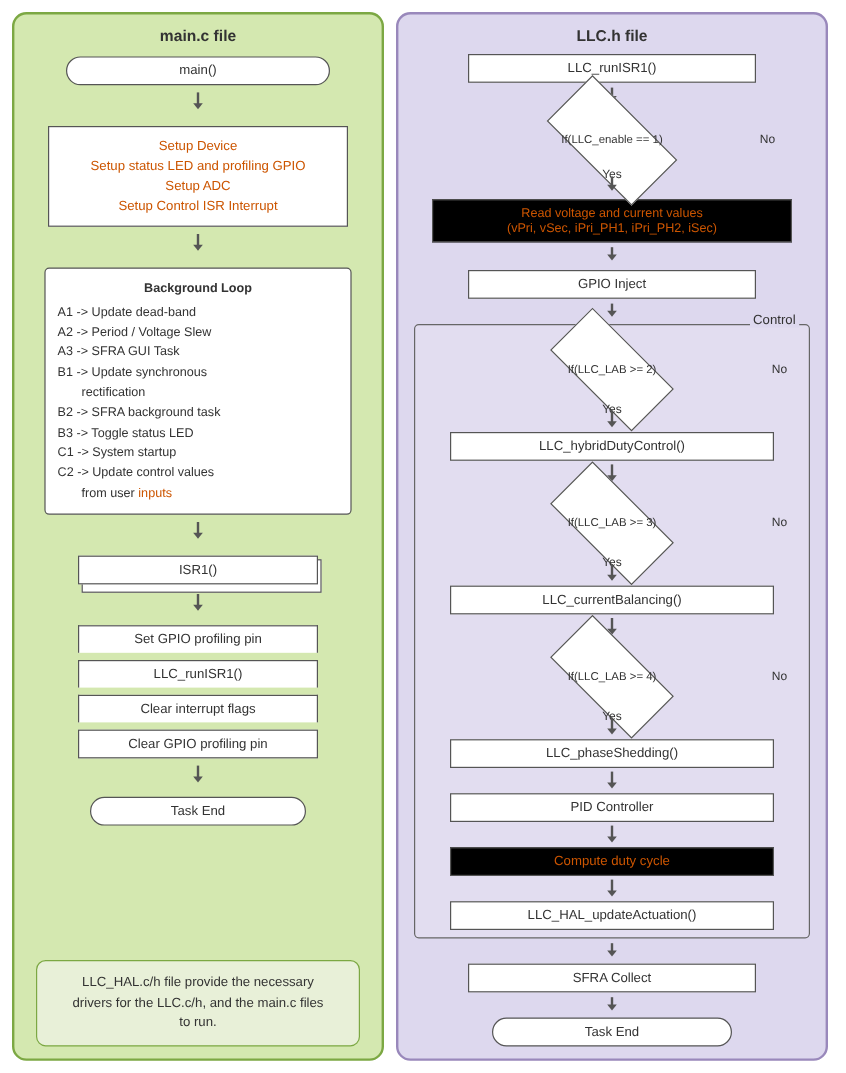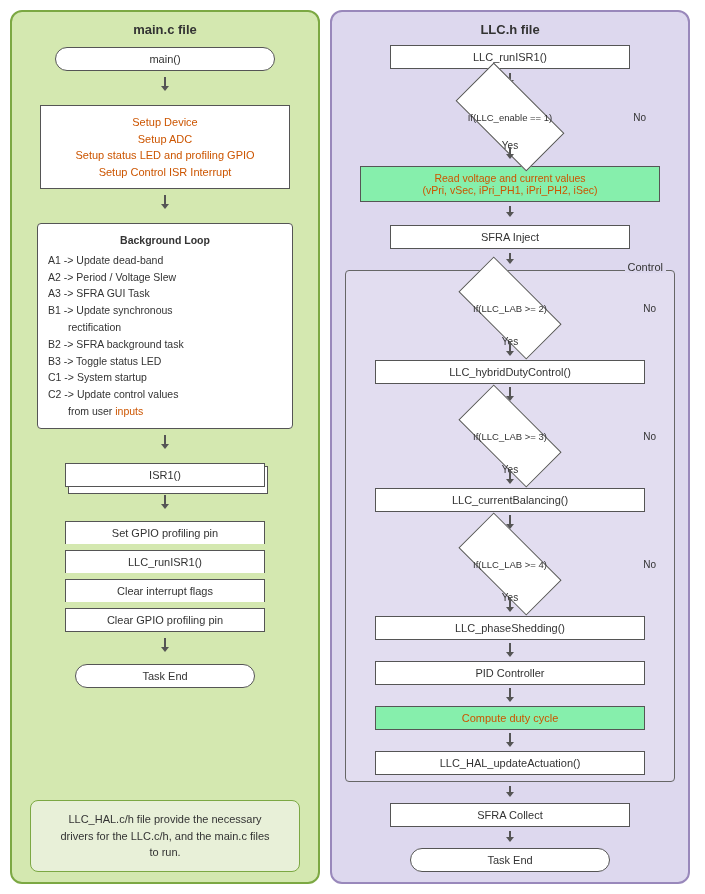--- a/index.html
+++ b/index.html
@@ -142,21 +142,21 @@
       background: white;
       border: 1.5px solid #555;
       padding: 5px 10px;
       text-align: center;
       width: 290px;
       color: #333;
       font-size: 11px;
     }
 
     .rbox-orange {
-      background: #86efac;
+      background: #000000;
       border: 1.5px solid #555;
       padding: 5px 10px;
       text-align: center;
       width: 290px;
       color: #cc5500;
       font-size: 11px;
     }
 
     .rbox-rounded {
       background: white;
@@ -249,22 +249,22 @@
 
     <div class="box-rounded">
       <span>main()</span>
     </div>
 
     <div class="small-arrow"></div>
     <div style="height:6px"></div>
 
     <div class="box-text" style="width:250px;">
       <div>Setup Device</div>
+      <div>Setup status LED and profiling GPIO</div>
       <div>Setup ADC</div>
-      <div>Setup status LED and profiling GPIO</div>
       <div>Setup Control ISR Interrupt</div>
     </div>
 
     <div class="small-arrow"></div>
     <div style="height:6px"></div>
 
     <div class="box-loop" style="width:256px; font-size:10.5px;">
       <div style="text-align:center; margin-bottom:3px;"><strong>Background Loop</strong></div>
       <div>A1 -&gt; Update dead-band</div>
       <div>A2 -&gt; Period / Voltage Slew</div>
@@ -343,21 +343,21 @@
 
     <div class="rbox-orange" style="width:300px; font-size:10.5px; color:#cc5500;">
       <div>Read voltage and current values</div>
       <div>(vPri, vSec, iPri_PH1, iPri_PH2, iSec)</div>
     </div>
 
     <div class="small-arrow"></div>
     <div style="height:4px"></div>
 
     <div class="rbox-rect" style="width:240px;">
-      <span>SFRA Inject</span>
+      <span>GPIO Inject</span>
     </div>
 
     <div class="small-arrow"></div>
     <div style="height:2px"></div>
 
     <div class="control-box" style="width:330px;">
       <div class="control-label">Control</div>
 
       <div class="diamond-wrap" style="width:300px; height:58px;">
         <div class="diamond2" style="width:96px; height:50px; margin-left:-48px; margin-top:-25px;"></div>

